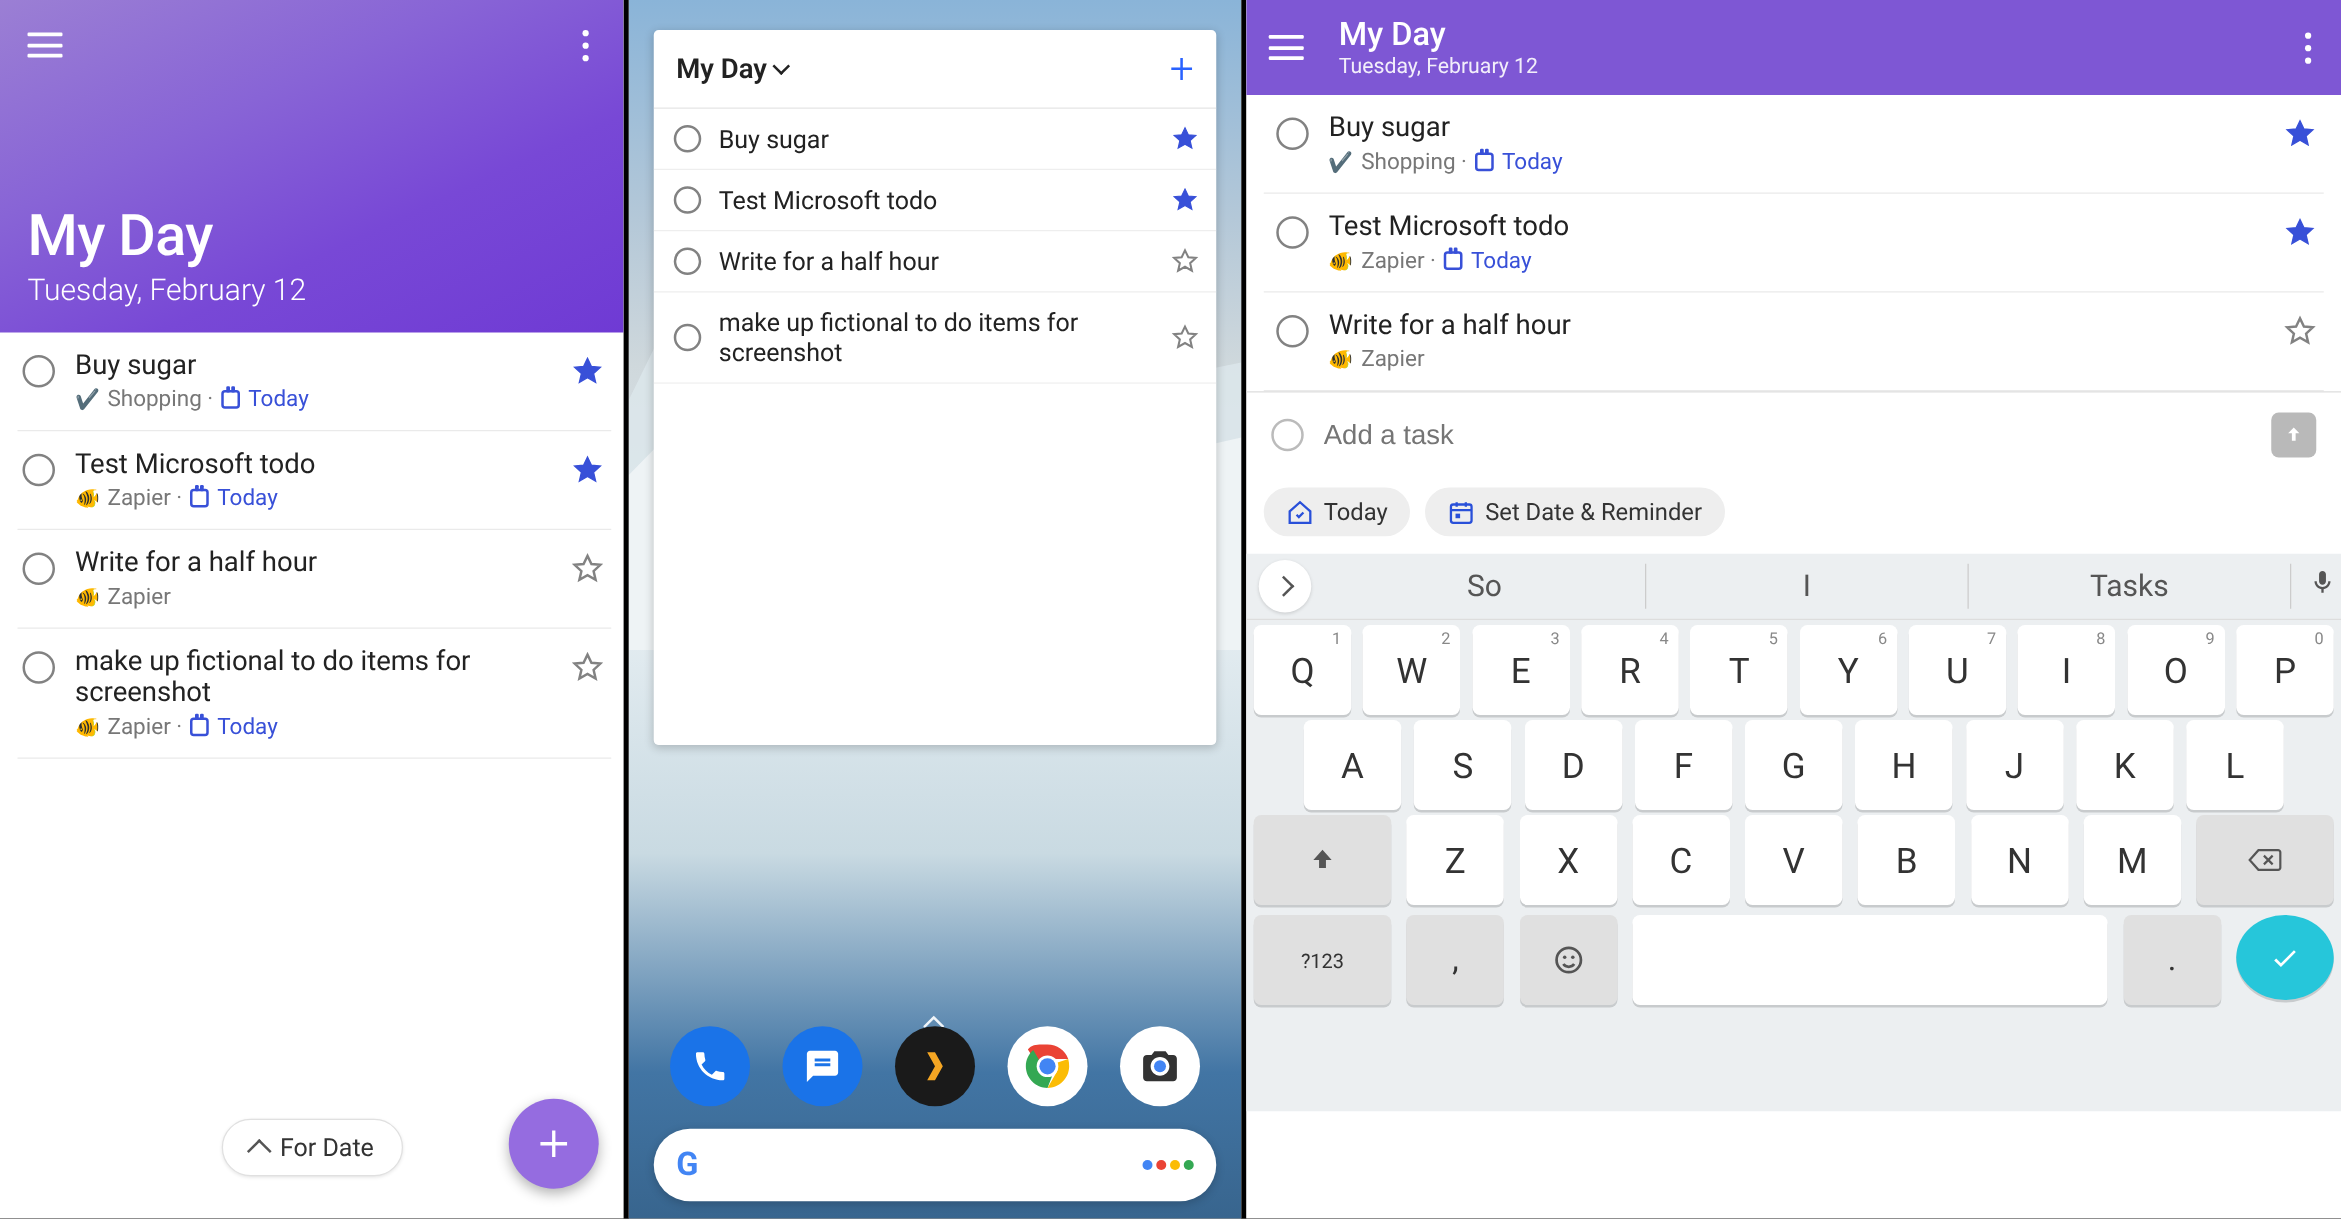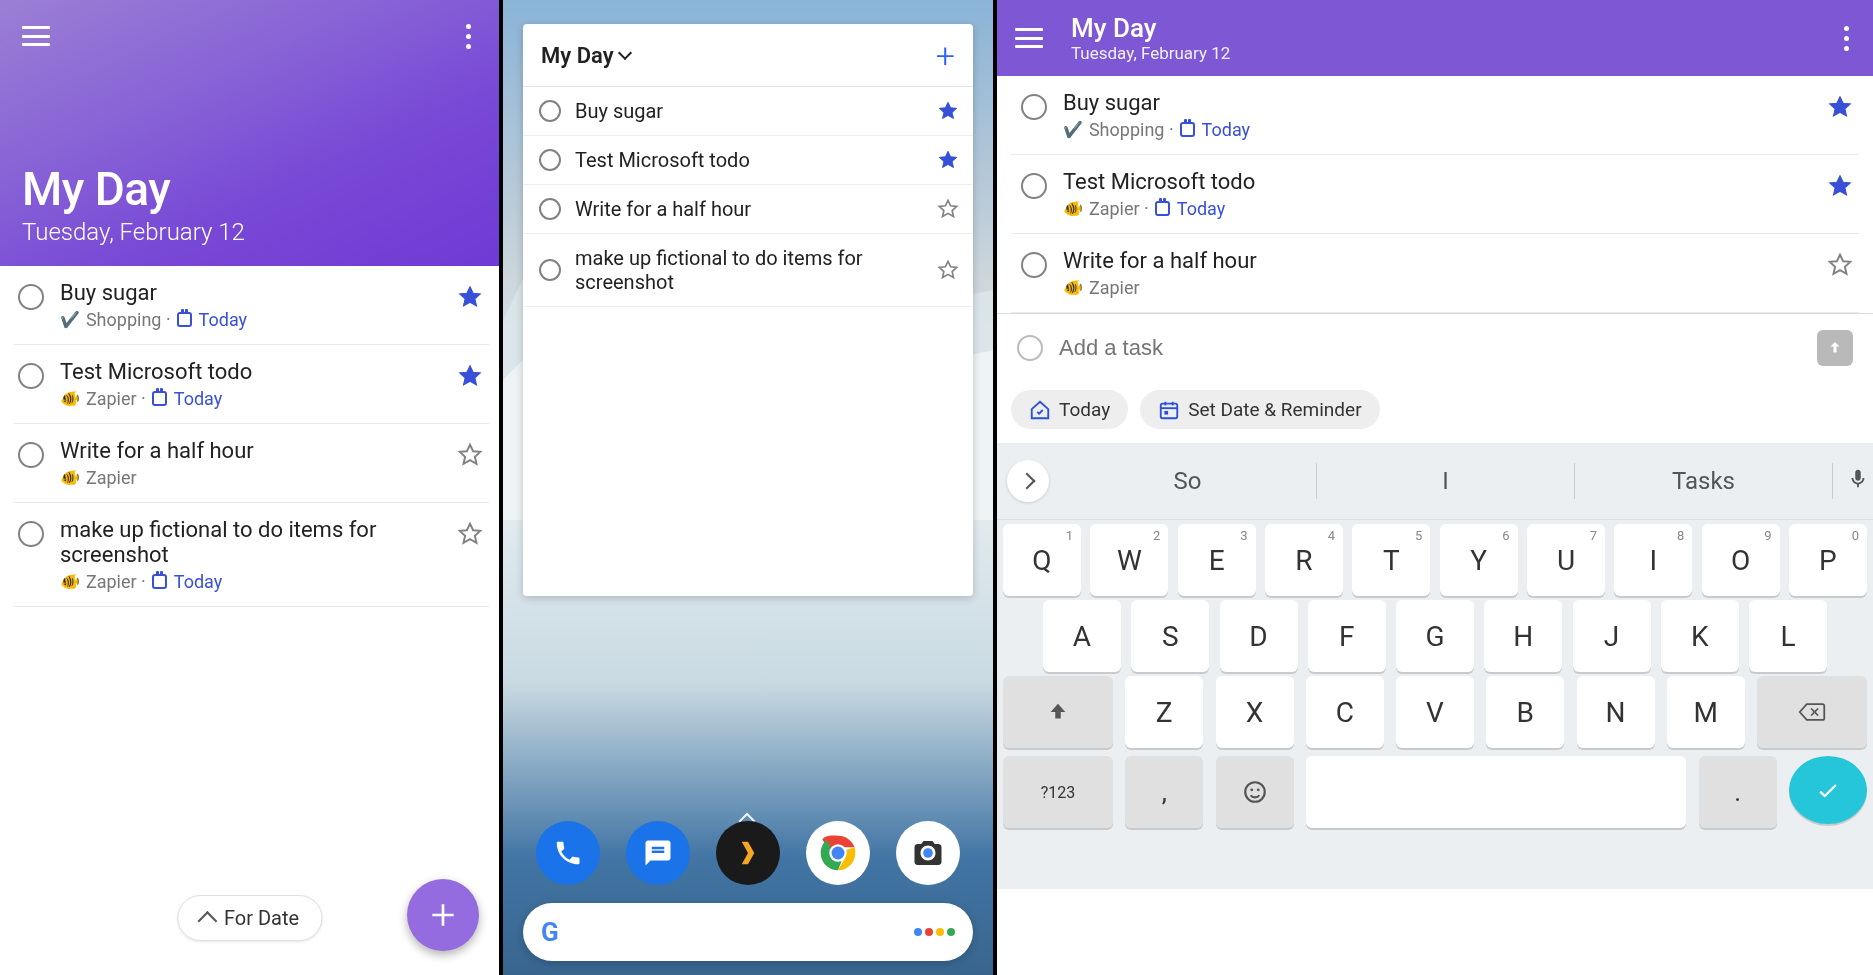--- a/index.html
+++ b/index.html
@@ -111,21 +111,21 @@
   .p3-add .send { width: 36px; height: 36px; background: #b9b9b9; border-radius: 6px; display: flex; align-items: center; justify-content: center; }
   .p3-add .send svg { width: 18px; height: 18px; fill: #fff; }
 
   .p3-chips { display: flex; gap: 12px; padding: 8px 14px 14px 14px; }
   .chip { background: #eee; border-radius: 20px; padding: 8px 18px; display: flex; align-items: center; gap: 8px; font-size: 19px; color: #333; cursor: pointer; }
   .chip .ci { width: 22px; height: 22px; display:flex; align-items:center; justify-content:center; }
   .chip .ci svg { width: 22px; height: 22px; }
 
   
   .kbd { background: #eceff1; height: 446px; }
-  .kbd-sugg { height: 77px; display: flex; align-items: center; border-bottom: 1px solid #ddd; }
+  .kbd-sugg { height: 53px; display: flex; align-items: center; border-bottom: 1px solid #ddd; }
   .kbd-sugg .expand { width: 42px; height: 42px; background: #fff; border-radius: 50%; margin: 0 10px; display:flex;align-items:center;justify-content:center; box-shadow:0 1px 3px rgba(0,0,0,0.15); cursor:pointer;}
   .kbd-sugg .expand::before { content:""; width:10px;height:10px;border-right:2.5px solid #555;border-top:2.5px solid #555; transform:rotate(45deg); margin-right:3px;}
   .kbd-sugg .sugg { flex:1; text-align:center; font-size:24px; color:#555; border-right:1px solid #ccc; padding:4px 0;}
   .kbd-sugg .sugg:last-of-type { border-right:none; }
   .kbd-sugg .mic { width: 40px; padding: 0 14px; color:#555; font-size:22px; }
   .kbd-rows { padding: 0 6px; }
   .krow { display: flex; justify-content: space-between; padding: 4px 0; }
   .key { background: #fff; border-radius: 6px; box-shadow: 0 2px 0 rgba(0,0,0,0.15); height: 72px; display: flex; flex-direction:column; align-items:center; justify-content:center; font-size: 28px; color:#333; font-weight:400; position:relative; cursor:pointer;}
   .key .num { position:absolute; top:4px; right:8px; font-size:13px; color:#888; }
   .krow1 .key { width: 78px; }

